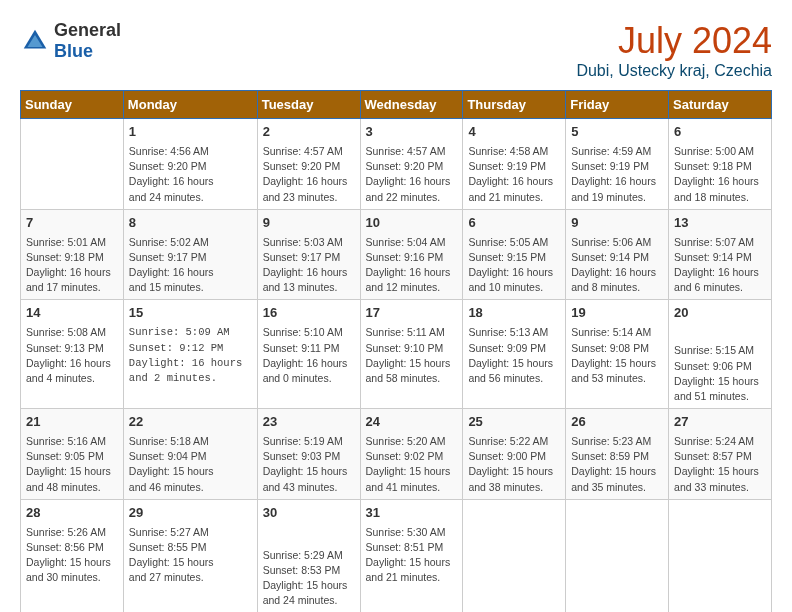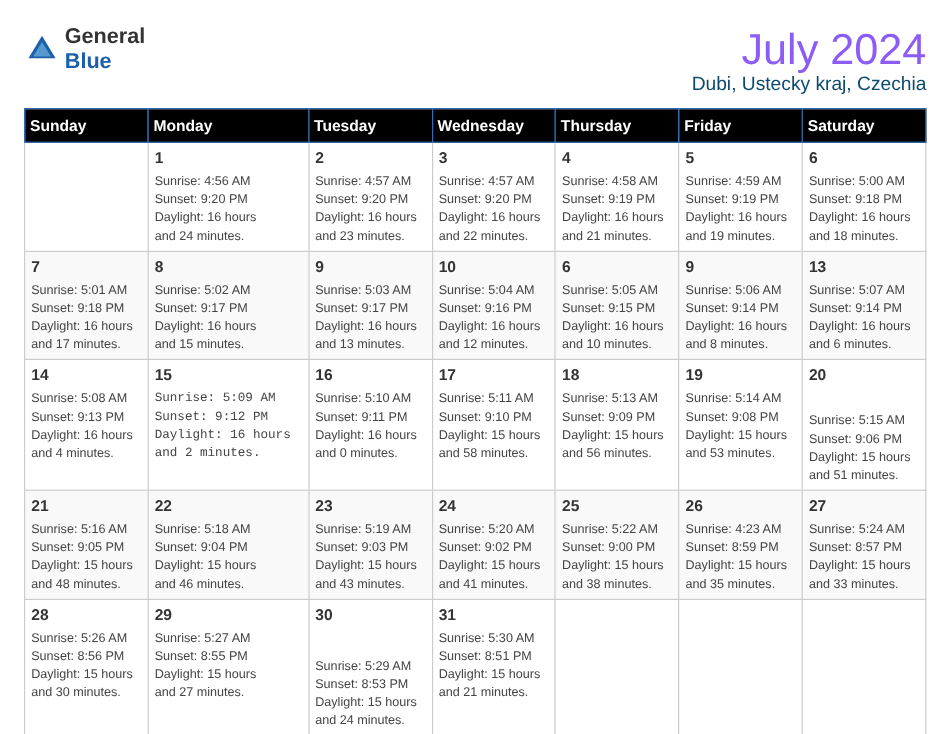--- a/index.html
+++ b/index.html
@@ -31,35 +31,35 @@
     .logo-icon {
       width: 30px;
       height: 30px;
       margin-right: 4px;
     }
     .title-block {
       text-align: right;
     }
     .title-block h1 {
       font-size: 36px;
-      color: #8b5cf6;
+      color: #c2410c;
       font-weight: normal;
     }
     .title-block h2 {
       font-size: 16px;
       color: #0c4a6e;
       font-weight: normal;
     }
     table {
       width: 100%;
       border-collapse: collapse;
       font-size: 11px;
     }
     thead tr th {
-      background-color: #000000;
+      background-color: #a16207;
       color: #fff;
       padding: 6px 4px;
       text-align: left;
       font-size: 13px;
       font-weight: bold;
       border: 1px solid #2e6db4;
     }
     tbody tr td {
       border: 1px solid #ccc;
       vertical-align: top;
@@ -296,21 +296,21 @@
         </td>
         <td>
           <span class="day-number">25</span>
           <div class="day-info" style="white-space: pre-line;">Sunrise: 5:22 AM
 Sunset: 9:00 PM
 Daylight: 15 hours
 and 38 minutes.</div>
         </td>
         <td>
           <span class="day-number">26</span>
-          <div class="day-info" style="white-space: pre-line;">Sunrise: 4:23 AM
+          <div class="day-info" style="white-space: pre-line;">Sunrise: 5:23 AM
 Sunset: 8:59 PM
 Daylight: 15 hours
 and 35 minutes.</div>
         </td>
         <td>
           <span class="day-number">27</span>
           <div class="day-info" style="white-space: pre-line;">Sunrise: 5:24 AM
 Sunset: 8:57 PM
 Daylight: 15 hours
 and 33 minutes.</div>

